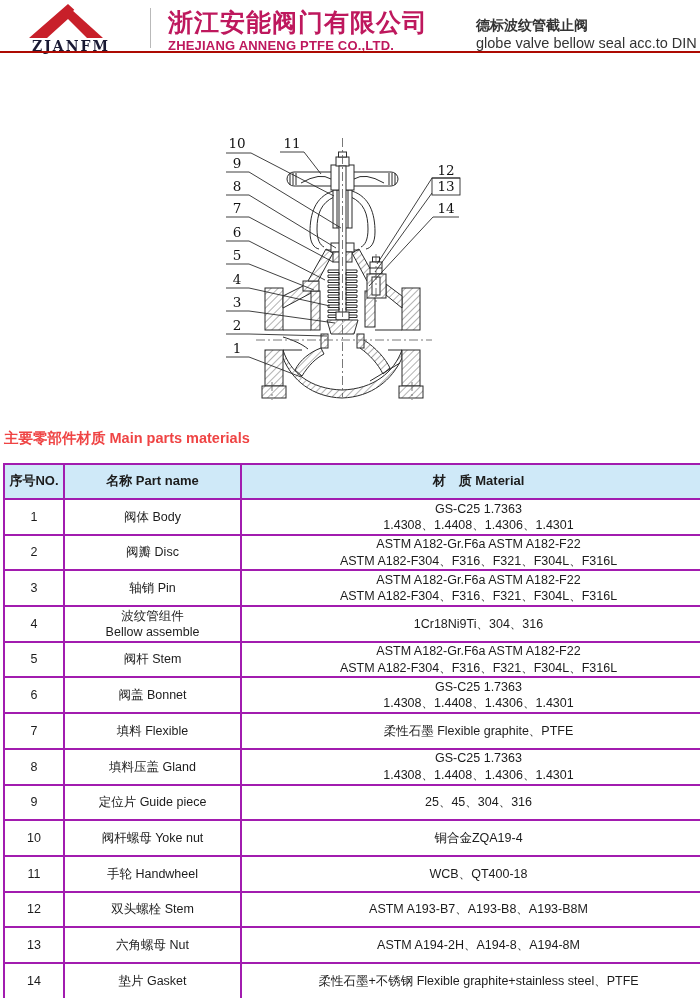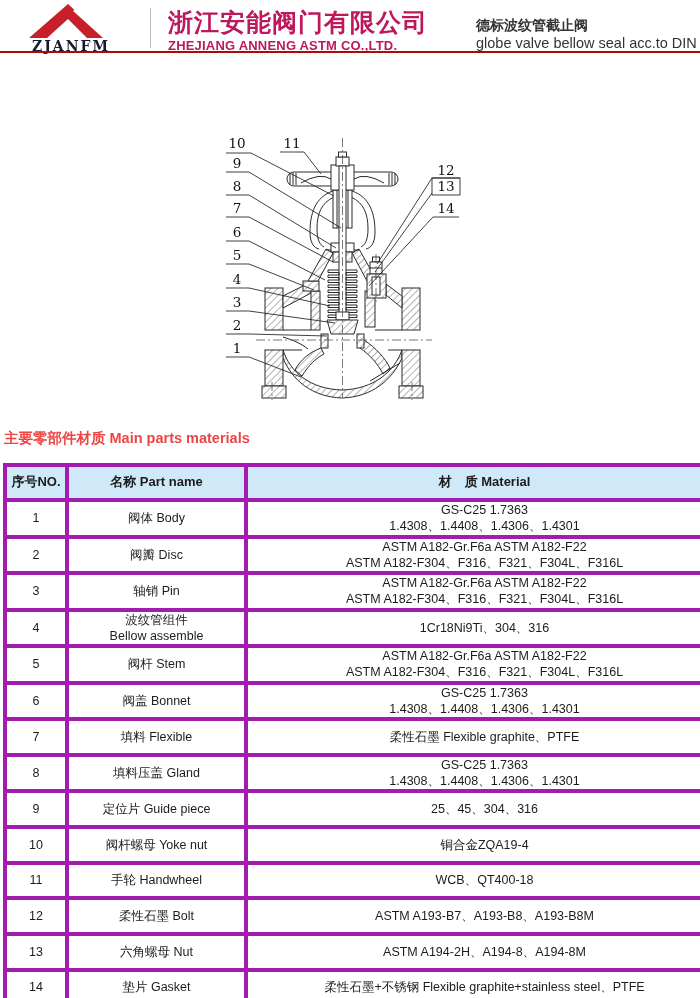--- a/index.html
+++ b/index.html
@@ -21,21 +21,21 @@
   .red-rule{position:absolute;left:0;top:51px;width:700px;height:2px;}
 
   
   .diagram{position:absolute;left:225px;top:130px;}
   .diagram svg text{font-family:"DejaVu Serif",serif;font-size:13.5px;fill:#111;}
 
   
   .sec-title{position:absolute;left:4px;top:429px;font-size:14.5px;font-weight:bold;color:#ef4444;}
   .ptable{position:absolute;left:3px;top:463px;width:694px;border-collapse:collapse;
           table-layout:fixed;font-size:12.5px;color:#1c1c1c;border:2px solid #4d4d4d;}
-  .ptable th,.ptable td{border:4px solid #a21caf;text-align:center;vertical-align:middle;
+  .ptable th,.ptable td{border:2px solid #a21caf;text-align:center;vertical-align:middle;
           padding:0 2px;line-height:1.3;}
   .ptable thead tr{height:35px;}
   .ptable tbody tr{height:35.7px;}
   .ptable th{font-weight:bold;font-size:13px;}
   .col-no{width:54px;}
   .col-name{width:171px;}
   .col-mat{width:469px;}
 </style>
 </head>
 <body>
@@ -46,21 +46,21 @@
     <svg class="logo-mark" width="100" height="36" viewBox="0 0 100 36">
       <path id="logo-shape" d="M47,1 L8,35 L26,35 L47,16 L66,35 L84,35 Z" fill="#c8202a"></path>
       <path d="M53,7 L84,35" stroke="#ffffff" stroke-width="2.6" fill="none"></path>
     </svg>
     <div class="logo-text">ZJANFM</div>
   </div>
   <div class="hdr-divider"></div>
 
   <div class="company">
     <div class="company-cn">浙江安能阀门有限公司</div>
-    <div class="company-en">ZHEJIANG ANNENG ASTM CO.,LTD.</div>
+    <div class="company-en">ZHEJIANG ANNENG PTFE CO.,LTD.</div>
   </div>
 
   <div class="product">
     <div class="product-cn">德标波纹管截止阀</div>
     <div class="product-en">globe valve bellow seal acc.to DIN</div>
   </div>
 
   <div class="red-rule" id="red-rule" style="background: rgb(173, 10, 2);"></div>
 
   <div class="diagram">
@@ -322,21 +322,21 @@
           </td>
           <td class="col-mat">
             <div>WCB、QT400-18</div>
           </td>
         </tr>
         <tr>
           <td class="col-no">
             <div>12</div>
           </td>
           <td class="col-name">
-            <div>柔性石墨 Bolt</div>
+            <div>双头螺栓 Stem</div>
           </td>
           <td class="col-mat">
             <div>ASTM A193-B7、A193-B8、A193-B8M</div>
           </td>
         </tr>
         <tr>
           <td class="col-no">
             <div>13</div>
           </td>
           <td class="col-name">

